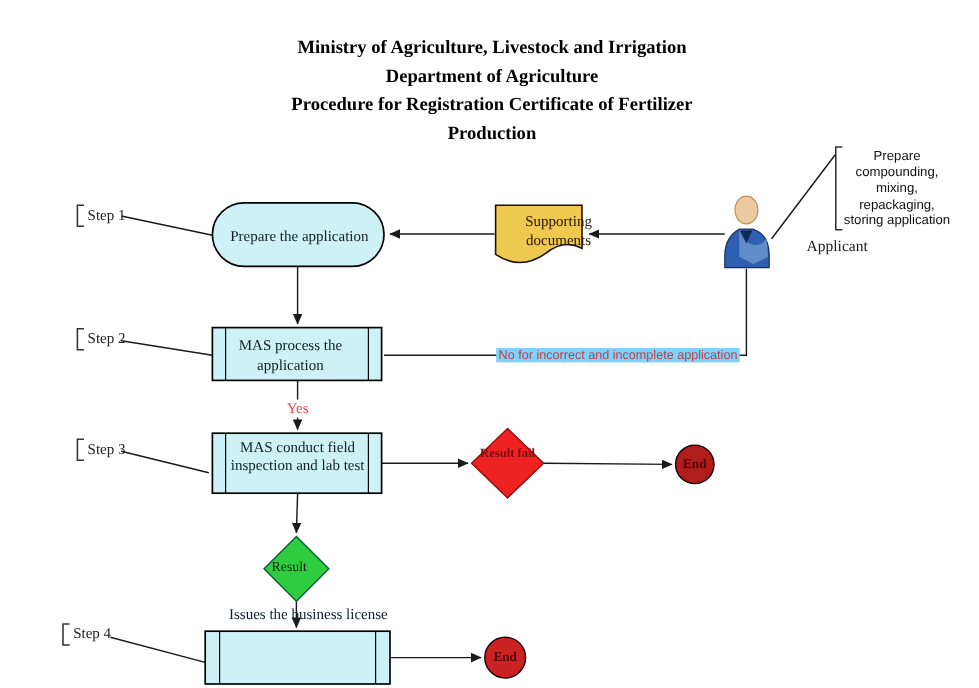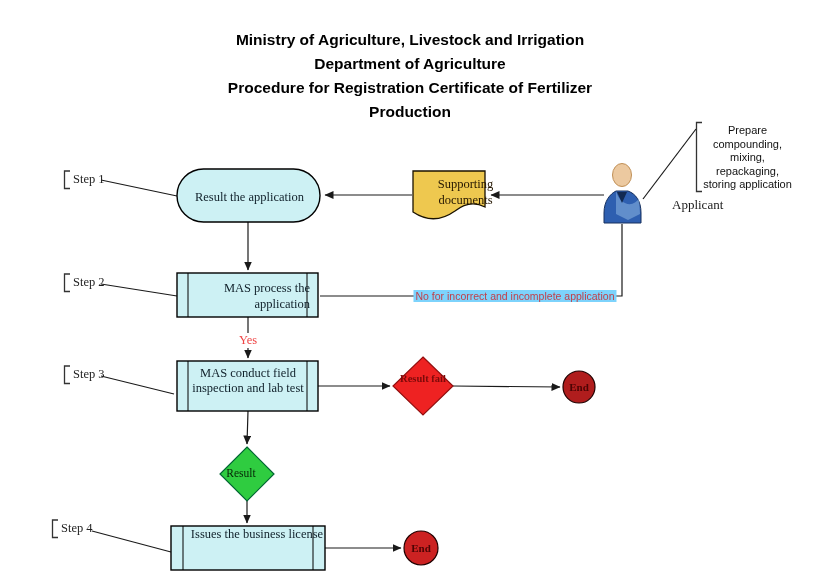--- a/index.html
+++ b/index.html
@@ -6,29 +6,29 @@
     --node-fill:#cdf1f4; --node-border:#000000; --doc-fill:#eec84f;
     --fail-diamond:#ee2222; --fail-text:#7c0a0a; --pass-diamond:#2fcc40;
     --end-dark:#b01d1d; --end-bright:#cc2222; --reject-text:#c0404a; --line:#1a1a1a;
   }
   html,body{margin:0;padding:0;background:#ffffff;}
   .canvas{position:relative;width:816px;height:573px;background:#ffffff;overflow:hidden;
           font-family:"Liberation Serif", serif;color:#1c1c1c;}
   svg{position:absolute;left:0;top:0;}
   .txt{position:absolute;z-index:2;}
   .center{text-align:center;}
-  .title{left:108px;top:28px;width:604px;font-family:Liberation Sans, sans-serif;
+  .title{left:108px;top:28px;width:604px;font-family:Liberation Serif, serif;
          font-weight:bold;font-size:15.5px;line-height:24px;color:#000;}
   .step-label{font-size:12.5px;color:#1f1f1f;}
   .node-text{font-size:12.5px;line-height:16px;color:#10202a;}
   .doc-text{left:412px;top:176px;width:75px;font-size:12.5px;line-height:16px;color:#241600;padding-left:16px;}
   .submit-text{left:179px;top:189px;width:141px;}
-  .process-text{left:206px;top:280px;width:104px;text-align:right;}
+  .process-text{left:190px;top:280px;width:104px;}
   .inspect-text{left:190px;top:366px;width:116px;line-height:15px;}
-  .issue-text{left:185px;top:526px;width:144px;}
+  .issue-text{left:185px;top:504px;width:144px;}
   .fail-text{left:400px;top:373px;width:46px;font-size:10.5px;line-height:12px;
              font-weight:bold;color:var(--fail-text);}
   .pass-text{left:221px;top:467px;width:40px;font-size:11.5px;color:#062406;}
   .end-text{width:32px;font-size:11px;font-weight:bold;color:#4c0404;}
   .end1{left:563px;top:381px;} .end2{left:405px;top:542px;}
   .applicant-label{left:672px;top:197px;font-size:13px;color:#1c1c1c;}
   .prepare-note{left:699px;top:124px;width:97px;font-family:"Liberation Sans",sans-serif;
                 font-size:11px;line-height:13.5px;color:#111;white-space:pre-line;}
   .reject-label{left:515px;top:290px;transform:translateX(-50%);white-space:nowrap;
                 font-family:"Liberation Sans",sans-serif;font-size:10.5px;
@@ -119,21 +119,21 @@
     <div>Department of Agriculture</div>
     <div>Procedure for Registration Certificate of Fertilizer</div>
     <div>Production</div>
   </div>
 
   <div class="txt step-label" style="left:73px;top:172px;">Step 1</div>
   <div class="txt step-label" style="left:73px;top:275px;">Step 2</div>
   <div class="txt step-label" style="left:73px;top:367px;">Step 3</div>
   <div class="txt step-label" style="left:61px;top:521px;">Step 4</div>
 
-  <div class="txt node-text center submit-text">Result the application</div>
+  <div class="txt node-text center submit-text">Prepare the application</div>
   <div class="txt doc-text center">Supporting documents</div>
   <div class="txt node-text center process-text">MAS process the application</div>
   <div class="txt node-text center inspect-text">MAS conduct field inspection and lab test</div>
   <div class="txt node-text center issue-text">Issues the business license</div>
 
   <div class="txt center fail-text">Result fail</div>
   <div class="txt center pass-text">Result</div>
   <div class="txt center end-text end1">End</div>
   <div class="txt center end-text end2">End</div>
 

